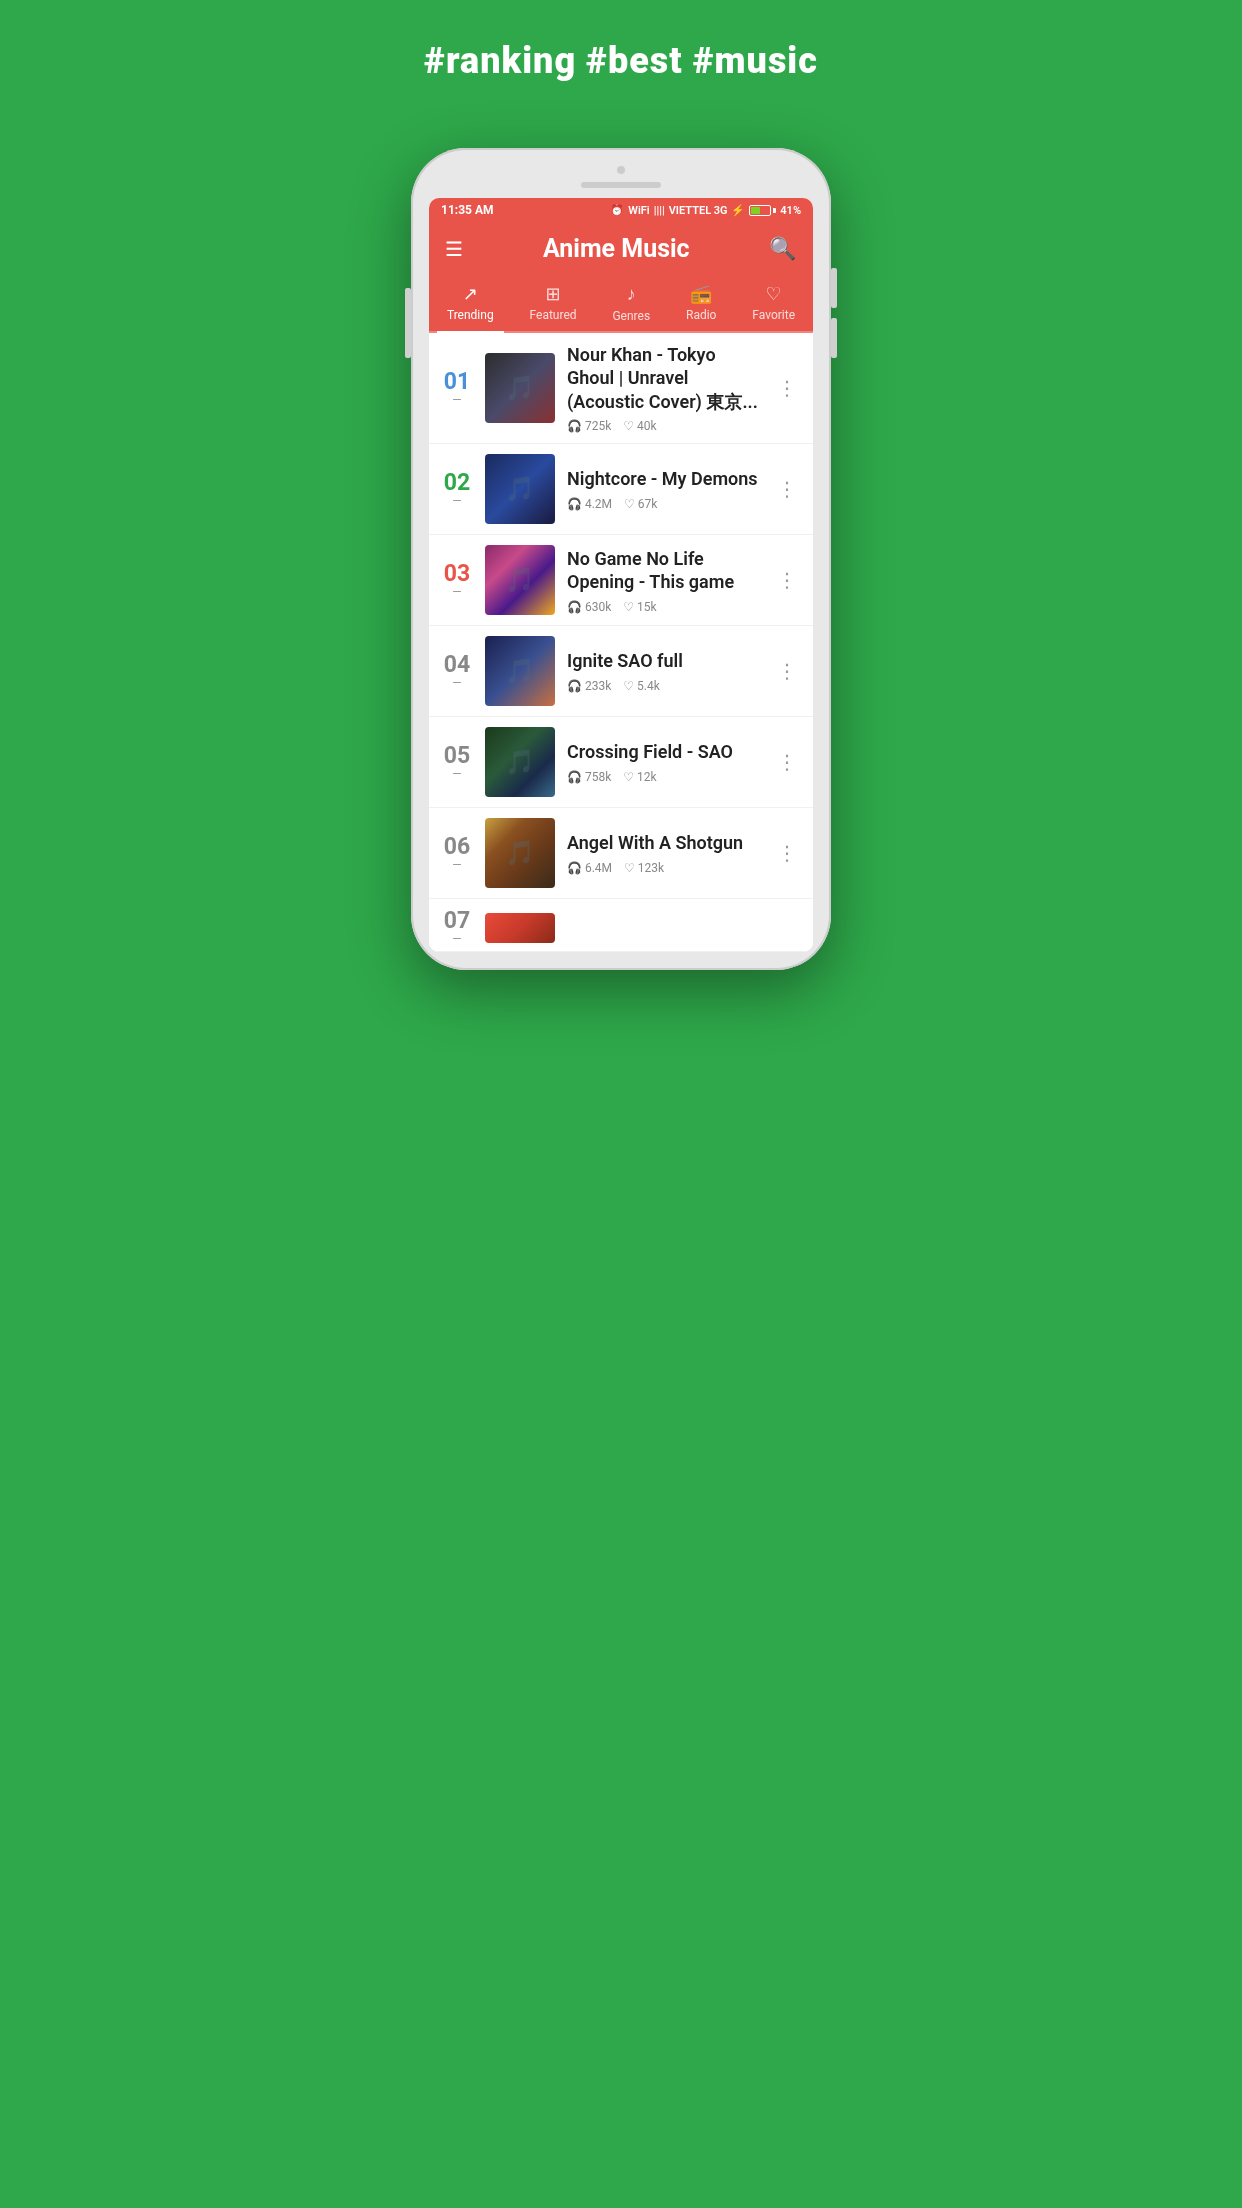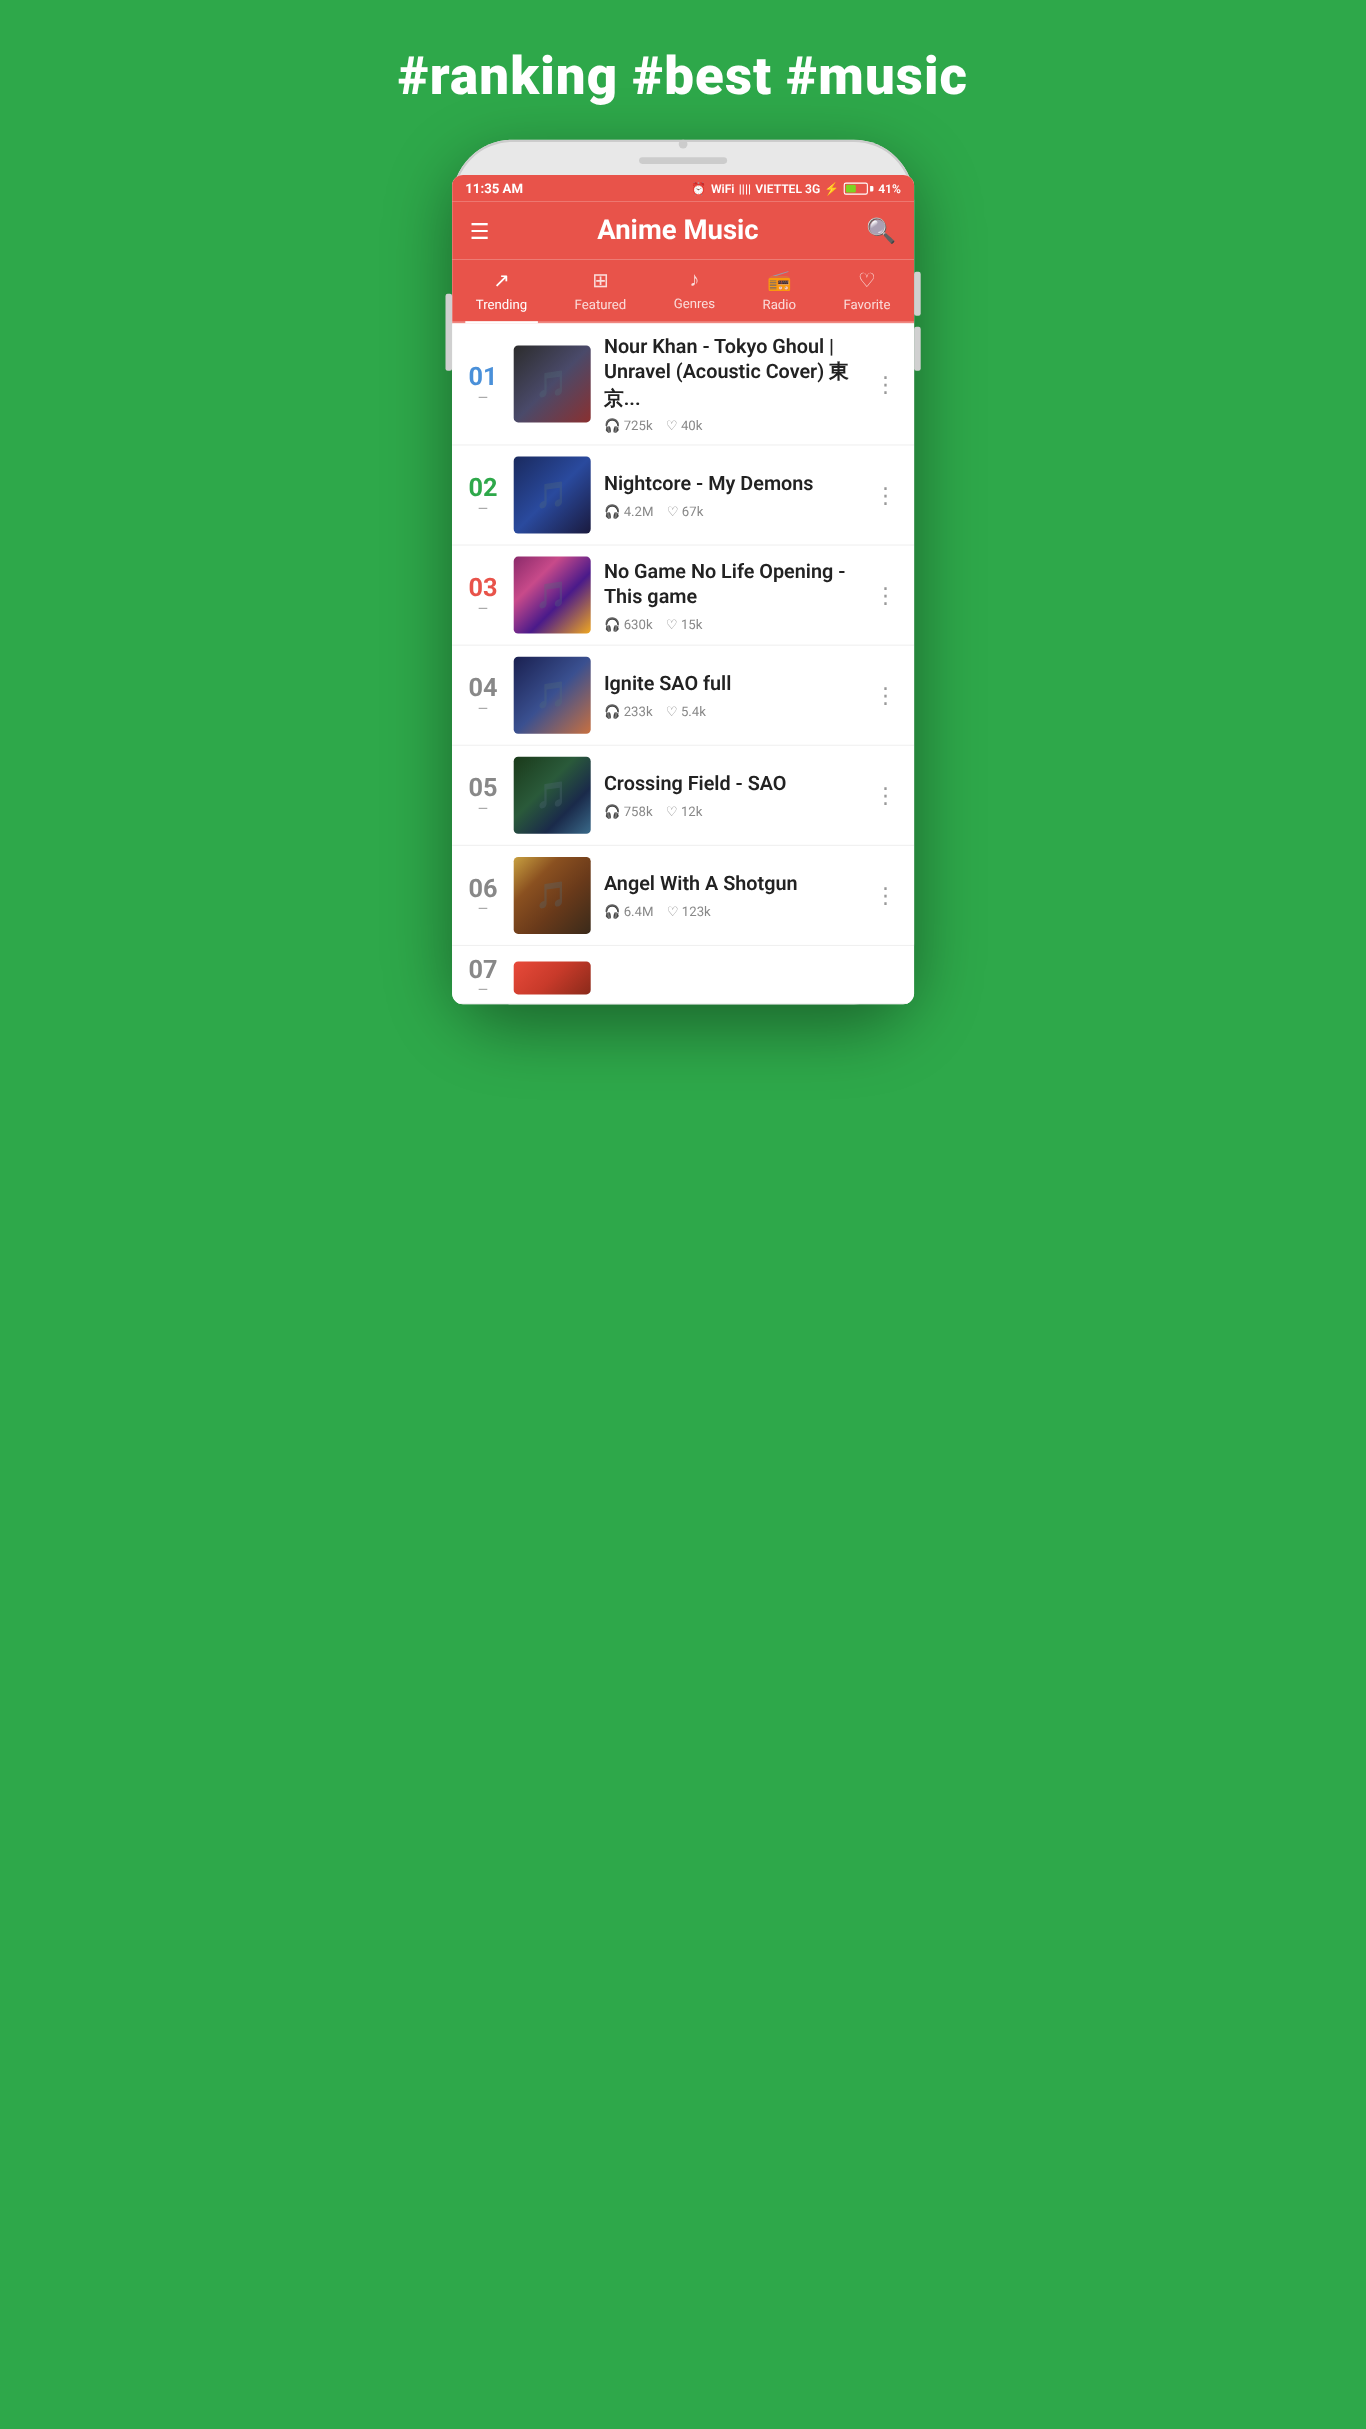--- a/index.html
+++ b/index.html
@@ -8,33 +8,35 @@
       display: flex;
       flex-direction: column;
       align-items: center;
       min-height: 100vh;
       font-family: -apple-system, BlinkMacSystemFont, 'Segoe UI', Roboto, sans-serif;
       padding: 20px 0 40px;
     }
 
     .page-header {
       color: white;
-      font-size: 48px;
+      font-size: 36px;
       font-weight: 900;
       text-align: center;
-      padding: 20px 30px 30px;
+      padding: 20px 30px 42px;
       letter-spacing: 1px;
     }
 
     .phone-outer {
       background: #e8e8e8;
       border-radius: 55px;
+      padding: 18px;
       box-shadow: 0 20px 60px rgba(0,0,0,0.4), inset 0 0 0 2px #ccc;
       width: 420px;
       position: relative;
+      margin-top: 24px;
     }
 
     .phone-button-top {
       width: 8px;
       height: 8px;
       background: #ccc;
       border-radius: 50%;
       margin: 0 auto 8px;
     }
 

